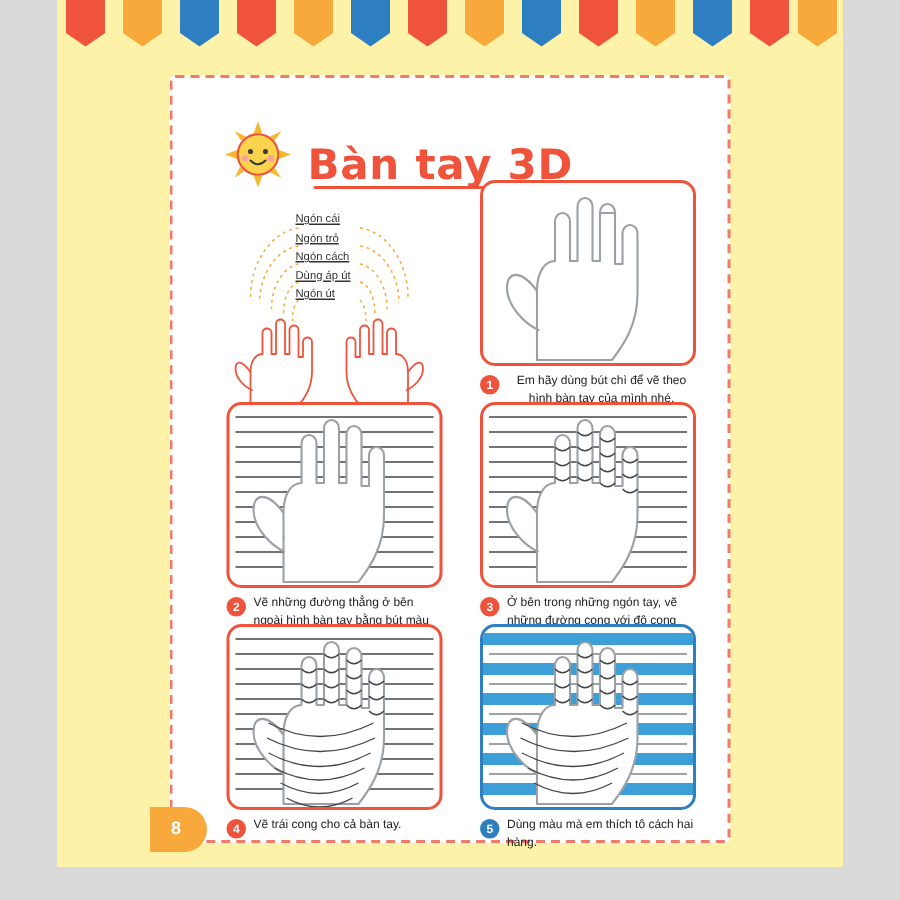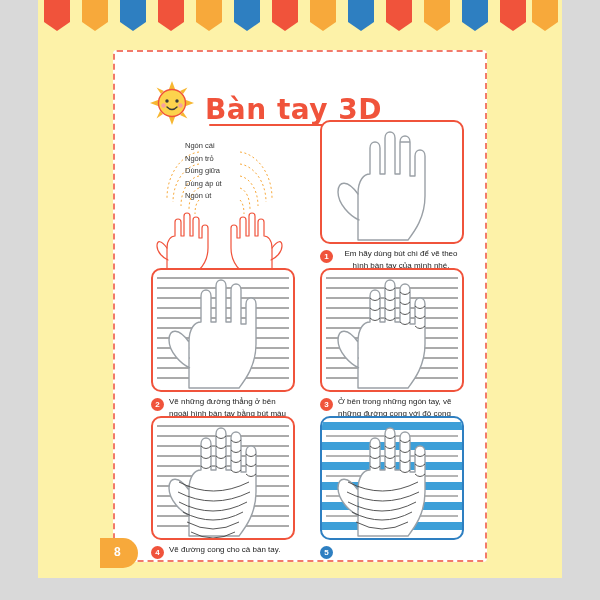--- a/index.html
+++ b/index.html
@@ -102,25 +102,26 @@
   
   .diagram {
     position: absolute;
     left: 16px;
     top: 78px;
     width: 165px;
     height: 170px;
   }
   .labels {
     position: absolute;
-    left: 48px;
+    left: 60px;
     top: 4px;
     font-size: 7.5px;
     color: #333;
     line-height: 12.5px;
+    text-decoration: underline;
   }
   .labels div { white-space: nowrap; }
   .handnames {
     position: absolute;
     top: 148px;
     left: 0;
     width: 100%;
     display: flex;
     justify-content: space-around;
     font-size: 8.5px;
@@ -299,21 +300,21 @@
                      L118 100 L118 80 C118 76, 112 76, 112 80 L112 100
                      L109 100 L109 84 C109 80, 103 80, 103 84 L103 102
                      L100 102 L100 92 C100 88, 94 88, 94 92 L94 112
                      C94 122, 99 130, 103 134 L103 140 Z"></path>
             <path d="M135 112 C141 104, 145 104, 145 110 C145 116, 139 122, 134 124"></path>
           </g>
         </svg>
         <div class="labels">
           <div>Ngón cái</div>
           <div>Ngón trỏ</div>
-          <div>Dùng giữa</div>
+          <div>Ngón cách</div>
           <div>Dùng áp út</div>
           <div>Ngón út</div>
         </div>
         <div class="handnames">
           <span>Bàn tay trái</span>
           <span>Bàn tay phải</span>
         </div>
       </div>
 
       <div class="panel" style="left:199px; top:62px; width:144px; height:124px;">
@@ -438,21 +439,21 @@
             <path d="M26 64 q34 18 70 0"></path>
             <path d="M25 74 q35 18 72 0"></path>
             <path d="M26 84 q34 18 68 0"></path>
             <path d="M30 94 q30 16 60 0"></path>
             <path d="M34 104 q26 14 52 0"></path>
             <path d="M38 114 q22 12 44 0"></path>
           </g>
         </svg>
       </div>
       <div class="badge red" style="left:30px; top:488px;">4</div>
-      <div class="caption" style="left:48px; top:486px; width:126px;">Vẽ đường cong cho cả bàn tay.</div>
+      <div class="caption" style="left:48px; top:486px; width:126px;">Vẽ trái cong cho cả bàn tay.</div>
 
       <div class="panel blue" style="left:199px; top:358px; width:144px; height:124px;">
         <svg width="140" height="120" viewBox="0 0 140 120">
           <g fill="#3d9fd8">
             <rect x="0" y="4" width="140" height="8"></rect>
             <rect x="0" y="24" width="140" height="8"></rect>
             <rect x="0" y="44" width="140" height="8"></rect>
             <rect x="0" y="64" width="140" height="8"></rect>
             <rect x="0" y="84" width="140" height="8"></rect>
             <rect x="0" y="104" width="140" height="8"></rect>
@@ -487,20 +488,21 @@
               <path d="M93 56 q5 5 10 0"></path>
             <path d="M26 64 q34 18 70 0"></path>
             <path d="M25 74 q35 18 72 0"></path>
             <path d="M26 84 q34 18 68 0"></path>
             <path d="M30 94 q30 16 60 0"></path>
             <path d="M34 104 q26 14 52 0"></path>
           </g>
         </svg>
       </div>
       <div class="badge blue" style="left:199px; top:488px;">5</div>
+      <div class="caption" style="left:217px; top:486px; width:126px;">Dùng màu mà em thích tô cách hai hàng.</div>
 
     </div>
   </div>
 
   <div class="pagenum-wrap">
     <div class="pagenum">8</div>
   </div>
 
 </div>
 

